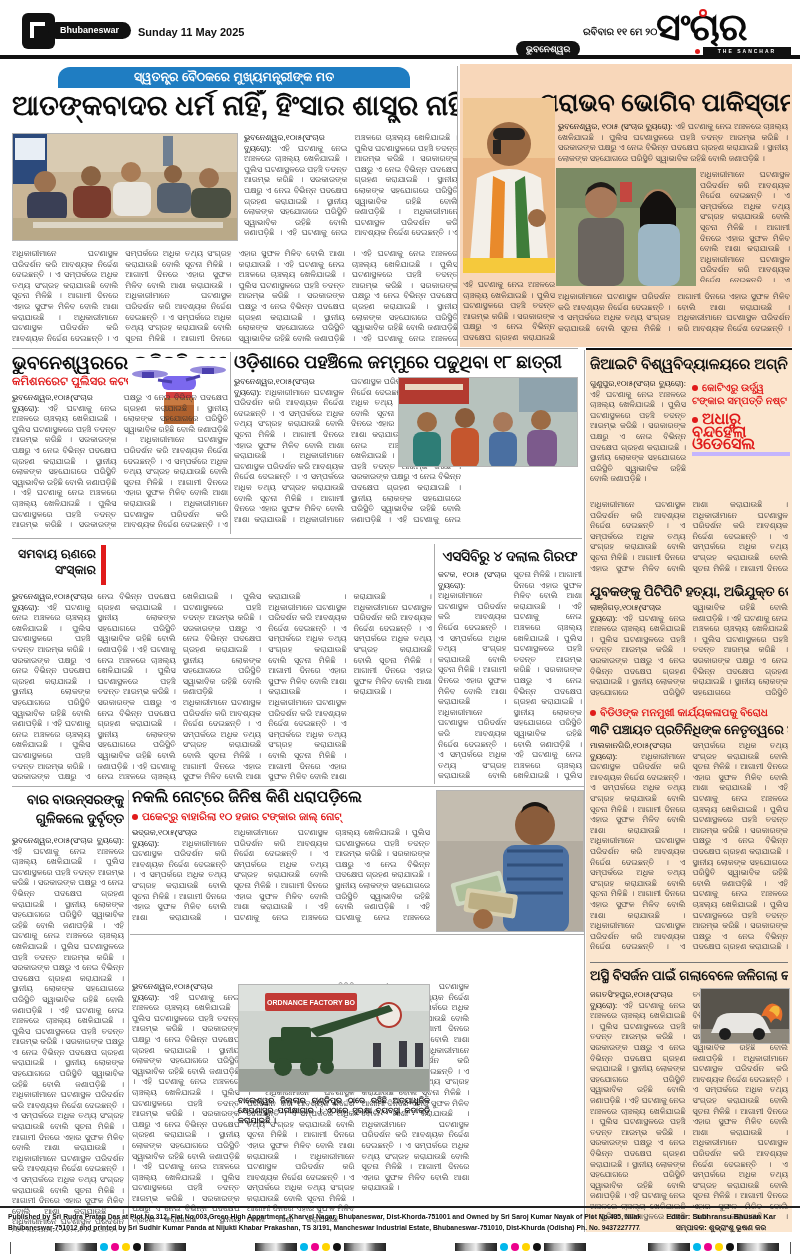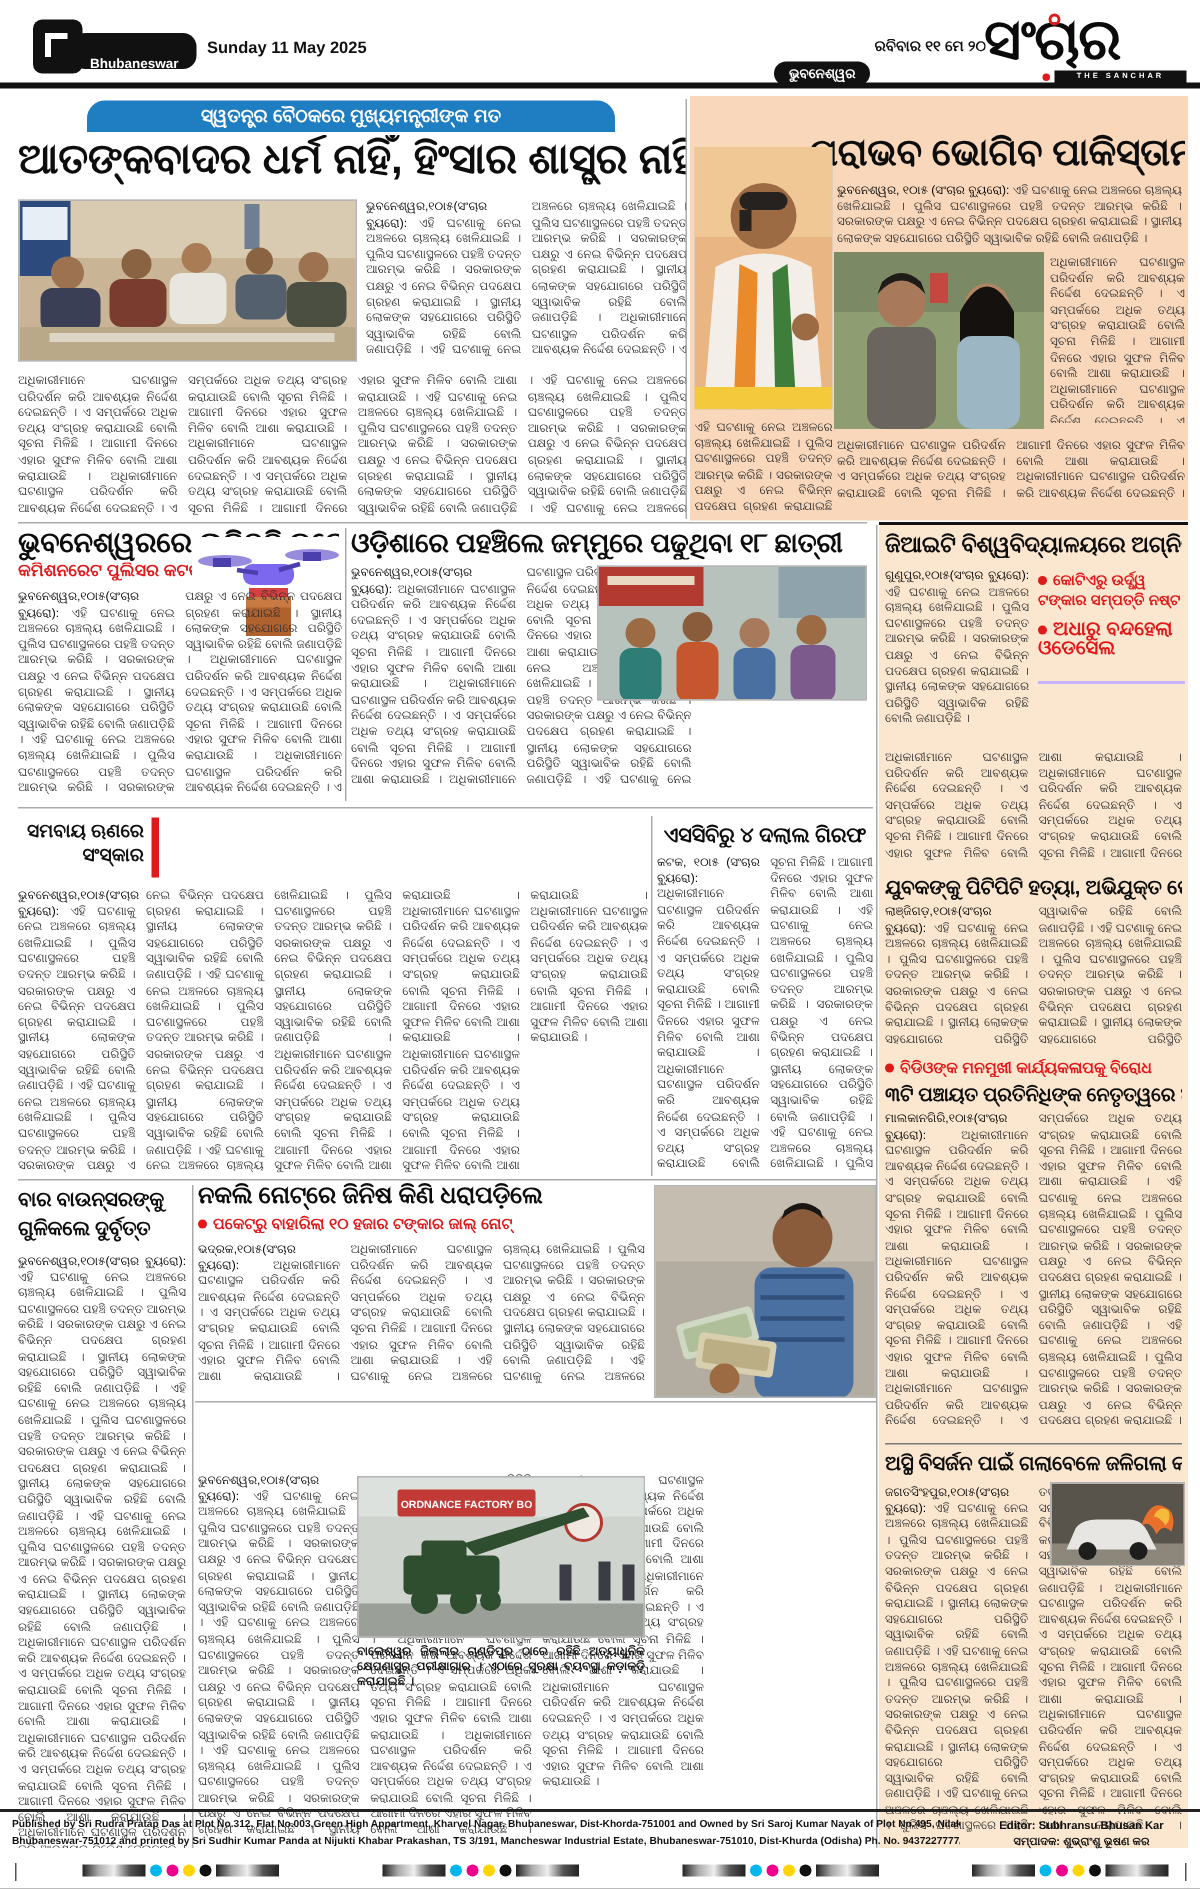--- a/index.html
+++ b/index.html
@@ -35,21 +35,21 @@
 </head>
 <body>
 
 <div id="page">
 
   <div class="abs" style="left:0;top:0;width:800px;height:60px;">
     <div class="abs" style="left:22px;top:13px;width:33px;height:36px;background:#111;border-radius:6px;">
       <div class="abs" style="left:8px;top:9px;width:15px;height:4px;background:#fff;"></div>
       <div class="abs" style="left:8px;top:9px;width:4px;height:16px;background:#fff;"></div>
     </div>
-    <div class="pill" style="left:48px;top:22px;height:17px;line-height:17px;padding:12px 12px;font-size:9px;">Bhubaneswar</div>
+    <div class="pill" style="left:48px;top:22px;height:17px;line-height:17px;padding:0 12px;font-size:9px;">Bhubaneswar</div>
     <div class="abs" style="left:138px;top:26px;font-size:11px;font-weight:bold;color:#111;">Sunday 11 May 2025</div>
 
     <div class="pill" style="left:516px;top:25px;height:16px;line-height:16px;padding:0 10px;font-size:9px;margin-top:16px;">ଭୁବନେଶ୍ୱର</div>
     <div class="abs clip1" style="left:583px;top:26px;width:74px;font-size:10px;font-weight:bold;color:#111;">ରବିବାର ୧୧ ମେ ୨୦୨୫</div>
 
     <div class="abs clip1" style="left:656px;top:6px;width:136px;font-size:38px;font-weight:900;color:#0a0a0a;letter-spacing:-1px;">ସଂଚାର</div>
     <div class="abs" style="left:699px;top:9px;width:8px;height:8px;border:2.5px solid var(--red);border-radius:50%;"></div>
     <div class="abs" style="left:703px;top:47px;width:88px;height:9px;background:#111;color:#fff;font-size:5px;
                 font-weight:bold;letter-spacing:2px;text-align:center;line-height:9px;overflow:hidden;">THE SANCHAR</div>
     <div class="abs" style="left:695px;top:49px;width:5px;height:5px;border-radius:50%;background:var(--red);"></div>
@@ -185,21 +185,21 @@
 
   <div class="headline clip1" style="left:590px;top:355px;width:198px;font-size:15px;">ଜିଆଇଟି ବିଶ୍ୱବିଦ୍ୟାଳୟରେ ଅଗ୍ନିକାଣ୍ଡ</div>
   <div class="art-body" style="left:590px;top:379px;width:96px;height:118px;">
     <span class="dl">ଗୁଣୁପୁର,୧୦ା୫(ସଂଚାର ବ୍ୟୁରୋ):</span>
     <span>ଏହି ଘଟଣାକୁ ନେଇ ଅଞ୍ଚଳରେ ଚାଞ୍ଚଲ୍ୟ ଖେଳିଯାଇଛି । ପୁଲିସ ଘଟଣାସ୍ଥଳରେ ପହଞ୍ଚି ତଦନ୍ତ ଆରମ୍ଭ କରିଛି । ସରକାରଙ୍କ ପକ୍ଷରୁ ଏ ନେଇ ବିଭିନ୍ନ ପଦକ୍ଷେପ ଗ୍ରହଣ କରାଯାଇଛି । ସ୍ଥାନୀୟ ଲୋକଙ୍କ ସହଯୋଗରେ ପରିସ୍ଥିତି ସ୍ୱାଭାବିକ ରହିଛି ବୋଲି ଜଣାପଡ଼ିଛି । </span>
   </div>
   <div class="abs" style="left:692px;top:382px;width:98px;">
     <div style="font-size:10px;line-height:12.5px;font-weight:bold;color:var(--red);margin-bottom:6px;">
       <span class="dot"></span><span>କୋଟିଏରୁ ଉର୍ଦ୍ଧ୍ୱ ଟଙ୍କାର ସମ୍ପତ୍ତି ନଷ୍ଟ</span>
     </div>
-    <div style="font-size:13px;line-height:12.5px;font-weight:bold;color:var(--red);border-bottom:2px solid #c4b5fd;padding-bottom:16px;">
+    <div style="font-size:16px;line-height:12.5px;font-weight:bold;color:var(--red);border-bottom:4px solid #c4b5fd;padding-bottom:1px;">
       <span class="dot"></span><span>ଅଧାରୁ ବନ୍ଦହେଲା ଓଡେସେଲ</span>
     </div>
   </div>
   <div class="art-body" style="left:590px;top:500px;width:198px;height:80px;columns:2;">
     <span>ଅଧିକାରୀମାନେ ଘଟଣାସ୍ଥଳ ପରିଦର୍ଶନ କରି ଆବଶ୍ୟକ ନିର୍ଦ୍ଦେଶ ଦେଇଛନ୍ତି । ଏ ସମ୍ପର୍କରେ ଅଧିକ ତଥ୍ୟ ସଂଗ୍ରହ କରାଯାଉଛି ବୋଲି ସୂଚନା ମିଳିଛି । ଆଗାମୀ ଦିନରେ ଏହାର ସୁଫଳ ମିଳିବ ବୋଲି ଆଶା କରାଯାଉଛି । ଅଧିକାରୀମାନେ ଘଟଣାସ୍ଥଳ ପରିଦର୍ଶନ କରି ଆବଶ୍ୟକ ନିର୍ଦ୍ଦେଶ ଦେଇଛନ୍ତି । ଏ ସମ୍ପର୍କରେ ଅଧିକ ତଥ୍ୟ ସଂଗ୍ରହ କରାଯାଉଛି ବୋଲି ସୂଚନା ମିଳିଛି । ଆଗାମୀ ଦିନରେ ଏହାର ସୁଫଳ ମିଳିବ ବୋଲି ଆଶା କରାଯାଉଛି । </span>
   </div>
 
   <div class="headline clip1" style="left:590px;top:584px;width:198px;font-size:13.5px;">ଯୁବକଙ୍କୁ ପିଟିପିଟି ହତ୍ୟା, ଅଭିଯୁକ୍ତ ଫେରାର୍</div>
   <div class="art-body" style="left:590px;top:603px;width:198px;height:98px;columns:2;">
     <span class="dl">ଲାଞ୍ଜିଗଡ଼,୧୦ା୫(ସଂଚାର ବ୍ୟୁରୋ):</span>
@@ -240,21 +240,21 @@
     <span class="dl">ଭୁବନେଶ୍ୱର,୧୦ା୫(ସଂଚାର ବ୍ୟୁରୋ):</span>
     <span>ଏହି ଘଟଣାକୁ ନେଇ ଅଞ୍ଚଳରେ ଚାଞ୍ଚଲ୍ୟ ଖେଳିଯାଇଛି । ପୁଲିସ ଘଟଣାସ୍ଥଳରେ ପହଞ୍ଚି ତଦନ୍ତ ଆରମ୍ଭ କରିଛି । ସରକାରଙ୍କ ପକ୍ଷରୁ ଏ ନେଇ ବିଭିନ୍ନ ପଦକ୍ଷେପ ଗ୍ରହଣ କରାଯାଇଛି । ସ୍ଥାନୀୟ ଲୋକଙ୍କ ସହଯୋଗରେ ପରିସ୍ଥିତି ସ୍ୱାଭାବିକ ରହିଛି ବୋଲି ଜଣାପଡ଼ିଛି । ଏହି ଘଟଣାକୁ ନେଇ ଅଞ୍ଚଳରେ ଚାଞ୍ଚଲ୍ୟ ଖେଳିଯାଇଛି । ପୁଲିସ ଘଟଣାସ୍ଥଳରେ ପହଞ୍ଚି ତଦନ୍ତ ଆରମ୍ଭ କରିଛି । ସରକାରଙ୍କ ପକ୍ଷରୁ ଏ ନେଇ ବିଭିନ୍ନ ପଦକ୍ଷେପ ଗ୍ରହଣ କରାଯାଇଛି । ସ୍ଥାନୀୟ ଲୋକଙ୍କ ସହଯୋଗରେ ପରିସ୍ଥିତି ସ୍ୱାଭାବିକ ରହିଛି ବୋଲି ଜଣାପଡ଼ିଛି । ଏହି ଘଟଣାକୁ ନେଇ ଅଞ୍ଚଳରେ ଚାଞ୍ଚଲ୍ୟ ଖେଳିଯାଇଛି । ପୁଲିସ ଘଟଣାସ୍ଥଳରେ ପହଞ୍ଚି ତଦନ୍ତ ଆରମ୍ଭ କରିଛି । ସରକାରଙ୍କ ପକ୍ଷରୁ ଏ ନେଇ ବିଭିନ୍ନ ପଦକ୍ଷେପ ଗ୍ରହଣ କରାଯାଇଛି । ସ୍ଥାନୀୟ ଲୋକଙ୍କ ସହଯୋଗରେ ପରିସ୍ଥିତି ସ୍ୱାଭାବିକ ରହିଛି ବୋଲି ଜଣାପଡ଼ିଛି । ଏହି ଘଟଣାକୁ ନେଇ ଅଞ୍ଚଳରେ ଚାଞ୍ଚଲ୍ୟ ଖେଳିଯାଇଛି । ପୁଲିସ ଘଟଣାସ୍ଥଳରେ ପହଞ୍ଚି ତଦନ୍ତ ଆରମ୍ଭ କରିଛି । ସରକାରଙ୍କ ପକ୍ଷରୁ ଏ ନେଇ ବିଭିନ୍ନ ପଦକ୍ଷେପ ଗ୍ରହଣ କରାଯାଇଛି । ସ୍ଥାନୀୟ ଲୋକଙ୍କ ସହଯୋଗରେ ପରିସ୍ଥିତି ସ୍ୱାଭାବିକ ରହିଛି ବୋଲି ଜଣାପଡ଼ିଛି । </span><span>ଅଧିକାରୀମାନେ ଘଟଣାସ୍ଥଳ ପରିଦର୍ଶନ କରି ଆବଶ୍ୟକ ନିର୍ଦ୍ଦେଶ ଦେଇଛନ୍ତି । ଏ ସମ୍ପର୍କରେ ଅଧିକ ତଥ୍ୟ ସଂଗ୍ରହ କରାଯାଉଛି ବୋଲି ସୂଚନା ମିଳିଛି । ଆଗାମୀ ଦିନରେ ଏହାର ସୁଫଳ ମିଳିବ ବୋଲି ଆଶା କରାଯାଉଛି । ଅଧିକାରୀମାନେ ଘଟଣାସ୍ଥଳ ପରିଦର୍ଶନ କରି ଆବଶ୍ୟକ ନିର୍ଦ୍ଦେଶ ଦେଇଛନ୍ତି । ଏ ସମ୍ପର୍କରେ ଅଧିକ ତଥ୍ୟ ସଂଗ୍ରହ କରାଯାଉଛି ବୋଲି ସୂଚନା ମିଳିଛି । ଆଗାମୀ ଦିନରେ ଏହାର ସୁଫଳ ମିଳିବ ବୋଲି ଆଶା କରାଯାଉଛି । ଅଧିକାରୀମାନେ ଘଟଣାସ୍ଥଳ ପରିଦର୍ଶନ କରି ଆବଶ୍ୟକ ନିର୍ଦ୍ଦେଶ ଦେଇଛନ୍ତି । ଏ ସମ୍ପର୍କରେ ଅଧିକ ତଥ୍ୟ ସଂଗ୍ରହ କରାଯାଉଛି ବୋଲି ସୂଚନା ମିଳିଛି । ଆଗାମୀ ଦିନରେ ଏହାର ସୁଫଳ ମିଳିବ ବୋଲି ଆଶା କରାଯାଉଛି । ଅଧିକାରୀମାନେ ଘଟଣାସ୍ଥଳ ପରିଦର୍ଶନ କରି ଆବଶ୍ୟକ ନିର୍ଦ୍ଦେଶ ଦେଇଛନ୍ତି । ଏ ସମ୍ପର୍କରେ ଅଧିକ ତଥ୍ୟ ସଂଗ୍ରହ କରାଯାଉଛି ବୋଲି ସୂଚନା ମିଳିଛି । ଆଗାମୀ ଦିନରେ ଏହାର ସୁଫଳ ମିଳିବ ବୋଲି ଆଶା କରାଯାଉଛି । </span>
   </div>
 
   <div class="headline clip1" style="left:438px;top:548px;width:144px;font-size:14px;text-align:center;">ଏସସିବିରୁ ୪ ଦଲାଲ ଗିରଫ</div>
   <div class="art-body" style="left:438px;top:570px;width:144px;height:214px;columns:2;">
     <span class="dl">କଟକ, ୧୦ା୫ (ସଂଚାର ବ୍ୟୁରୋ):</span>
     <span>ଅଧିକାରୀମାନେ ଘଟଣାସ୍ଥଳ ପରିଦର୍ଶନ କରି ଆବଶ୍ୟକ ନିର୍ଦ୍ଦେଶ ଦେଇଛନ୍ତି । ଏ ସମ୍ପର୍କରେ ଅଧିକ ତଥ୍ୟ ସଂଗ୍ରହ କରାଯାଉଛି ବୋଲି ସୂଚନା ମିଳିଛି । ଆଗାମୀ ଦିନରେ ଏହାର ସୁଫଳ ମିଳିବ ବୋଲି ଆଶା କରାଯାଉଛି । ଅଧିକାରୀମାନେ ଘଟଣାସ୍ଥଳ ପରିଦର୍ଶନ କରି ଆବଶ୍ୟକ ନିର୍ଦ୍ଦେଶ ଦେଇଛନ୍ତି । ଏ ସମ୍ପର୍କରେ ଅଧିକ ତଥ୍ୟ ସଂଗ୍ରହ କରାଯାଉଛି ବୋଲି ସୂଚନା ମିଳିଛି । ଆଗାମୀ ଦିନରେ ଏହାର ସୁଫଳ ମିଳିବ ବୋଲି ଆଶା କରାଯାଉଛି । </span><span>ଏହି ଘଟଣାକୁ ନେଇ ଅଞ୍ଚଳରେ ଚାଞ୍ଚଲ୍ୟ ଖେଳିଯାଇଛି । ପୁଲିସ ଘଟଣାସ୍ଥଳରେ ପହଞ୍ଚି ତଦନ୍ତ ଆରମ୍ଭ କରିଛି । ସରକାରଙ୍କ ପକ୍ଷରୁ ଏ ନେଇ ବିଭିନ୍ନ ପଦକ୍ଷେପ ଗ୍ରହଣ କରାଯାଇଛି । ସ୍ଥାନୀୟ ଲୋକଙ୍କ ସହଯୋଗରେ ପରିସ୍ଥିତି ସ୍ୱାଭାବିକ ରହିଛି ବୋଲି ଜଣାପଡ଼ିଛି । ଏହି ଘଟଣାକୁ ନେଇ ଅଞ୍ଚଳରେ ଚାଞ୍ଚଲ୍ୟ ଖେଳିଯାଇଛି । ପୁଲିସ ଘଟଣାସ୍ଥଳରେ ପହଞ୍ଚି ତଦନ୍ତ ଆରମ୍ଭ କରିଛି । ସରକାରଙ୍କ ପକ୍ଷରୁ ଏ ନେଇ ବିଭିନ୍ନ ପଦକ୍ଷେପ ଗ୍ରହଣ କରାଯାଇଛି । ସ୍ଥାନୀୟ ଲୋକଙ୍କ ସହଯୋଗରେ ପରିସ୍ଥିତି ସ୍ୱାଭାବିକ ରହିଛି ବୋଲି ଜଣାପଡ଼ିଛି । </span>
   </div>
 
-  <div class="headline" style="left:12px;top:790px;width:112px;font-size:13.5px;text-align:left;line-height:19px;height:40px;overflow:hidden;">ବାର ବାଉନ୍ସରଙ୍କୁ ଗୁଳିକଲେ ଦୁର୍ବୃତ୍ତ</div>
+  <div class="headline" style="left:12px;top:790px;width:112px;font-size:13.5px;text-align:right;line-height:19px;height:40px;overflow:hidden;">ବାର ବାଉନ୍ସରଙ୍କୁ ଗୁଳିକଲେ ଦୁର୍ବୃତ୍ତ</div>
   <div class="art-body" style="left:12px;top:836px;width:112px;height:396px;">
     <span class="dl">ଭୁବନେଶ୍ୱର,୧୦ା୫(ସଂଚାର ବ୍ୟୁରୋ):</span>
     <span>ଏହି ଘଟଣାକୁ ନେଇ ଅଞ୍ଚଳରେ ଚାଞ୍ଚଲ୍ୟ ଖେଳିଯାଇଛି । ପୁଲିସ ଘଟଣାସ୍ଥଳରେ ପହଞ୍ଚି ତଦନ୍ତ ଆରମ୍ଭ କରିଛି । ସରକାରଙ୍କ ପକ୍ଷରୁ ଏ ନେଇ ବିଭିନ୍ନ ପଦକ୍ଷେପ ଗ୍ରହଣ କରାଯାଇଛି । ସ୍ଥାନୀୟ ଲୋକଙ୍କ ସହଯୋଗରେ ପରିସ୍ଥିତି ସ୍ୱାଭାବିକ ରହିଛି ବୋଲି ଜଣାପଡ଼ିଛି । ଏହି ଘଟଣାକୁ ନେଇ ଅଞ୍ଚଳରେ ଚାଞ୍ଚଲ୍ୟ ଖେଳିଯାଇଛି । ପୁଲିସ ଘଟଣାସ୍ଥଳରେ ପହଞ୍ଚି ତଦନ୍ତ ଆରମ୍ଭ କରିଛି । ସରକାରଙ୍କ ପକ୍ଷରୁ ଏ ନେଇ ବିଭିନ୍ନ ପଦକ୍ଷେପ ଗ୍ରହଣ କରାଯାଇଛି । ସ୍ଥାନୀୟ ଲୋକଙ୍କ ସହଯୋଗରେ ପରିସ୍ଥିତି ସ୍ୱାଭାବିକ ରହିଛି ବୋଲି ଜଣାପଡ଼ିଛି । ଏହି ଘଟଣାକୁ ନେଇ ଅଞ୍ଚଳରେ ଚାଞ୍ଚଲ୍ୟ ଖେଳିଯାଇଛି । ପୁଲିସ ଘଟଣାସ୍ଥଳରେ ପହଞ୍ଚି ତଦନ୍ତ ଆରମ୍ଭ କରିଛି । ସରକାରଙ୍କ ପକ୍ଷରୁ ଏ ନେଇ ବିଭିନ୍ନ ପଦକ୍ଷେପ ଗ୍ରହଣ କରାଯାଇଛି । ସ୍ଥାନୀୟ ଲୋକଙ୍କ ସହଯୋଗରେ ପରିସ୍ଥିତି ସ୍ୱାଭାବିକ ରହିଛି ବୋଲି ଜଣାପଡ଼ିଛି । </span><span>ଅଧିକାରୀମାନେ ଘଟଣାସ୍ଥଳ ପରିଦର୍ଶନ କରି ଆବଶ୍ୟକ ନିର୍ଦ୍ଦେଶ ଦେଇଛନ୍ତି । ଏ ସମ୍ପର୍କରେ ଅଧିକ ତଥ୍ୟ ସଂଗ୍ରହ କରାଯାଉଛି ବୋଲି ସୂଚନା ମିଳିଛି । ଆଗାମୀ ଦିନରେ ଏହାର ସୁଫଳ ମିଳିବ ବୋଲି ଆଶା କରାଯାଉଛି । ଅଧିକାରୀମାନେ ଘଟଣାସ୍ଥଳ ପରିଦର୍ଶନ କରି ଆବଶ୍ୟକ ନିର୍ଦ୍ଦେଶ ଦେଇଛନ୍ତି । ଏ ସମ୍ପର୍କରେ ଅଧିକ ତଥ୍ୟ ସଂଗ୍ରହ କରାଯାଉଛି ବୋଲି ସୂଚନା ମିଳିଛି । ଆଗାମୀ ଦିନରେ ଏହାର ସୁଫଳ ମିଳିବ ବୋଲି ଆଶା କରାଯାଉଛି । ଅଧିକାରୀମାନେ ଘଟଣାସ୍ଥଳ ପରିଦର୍ଶନ କରି ଆବଶ୍ୟକ ନିର୍ଦ୍ଦେଶ ଦେଇଛନ୍ତି । ଏ ସମ୍ପର୍କରେ ଅଧିକ ତଥ୍ୟ ସଂଗ୍ରହ କରାଯାଉଛି ବୋଲି ସୂଚନା ମିଳିଛି । ଆଗାମୀ ଦିନରେ ଏହାର ସୁଫଳ ମିଳିବ ବୋଲି ଆଶା କରାଯାଉଛି । </span>
   </div>
 
   <div class="headline clip1" style="left:132px;top:788px;width:298px;font-size:16px;">ନକଲି ନୋଟ୍‌ରେ ଜିନିଷ କିଣି ଧରାପଡ଼ିଲେ</div>
   <div class="abs clip1" style="left:132px;top:810px;width:298px;font-size:10.5px;font-weight:bold;color:var(--red);">
     <span class="dot"></span><span>ପକେଟ୍‌ରୁ ବାହାରିଲା ୧୦ ହଜାର ଟଙ୍କାର ଜାଲ୍ ନୋଟ୍</span>
   </div>
   <div class="art-body" style="left:132px;top:828px;width:298px;height:104px;columns:3;">

